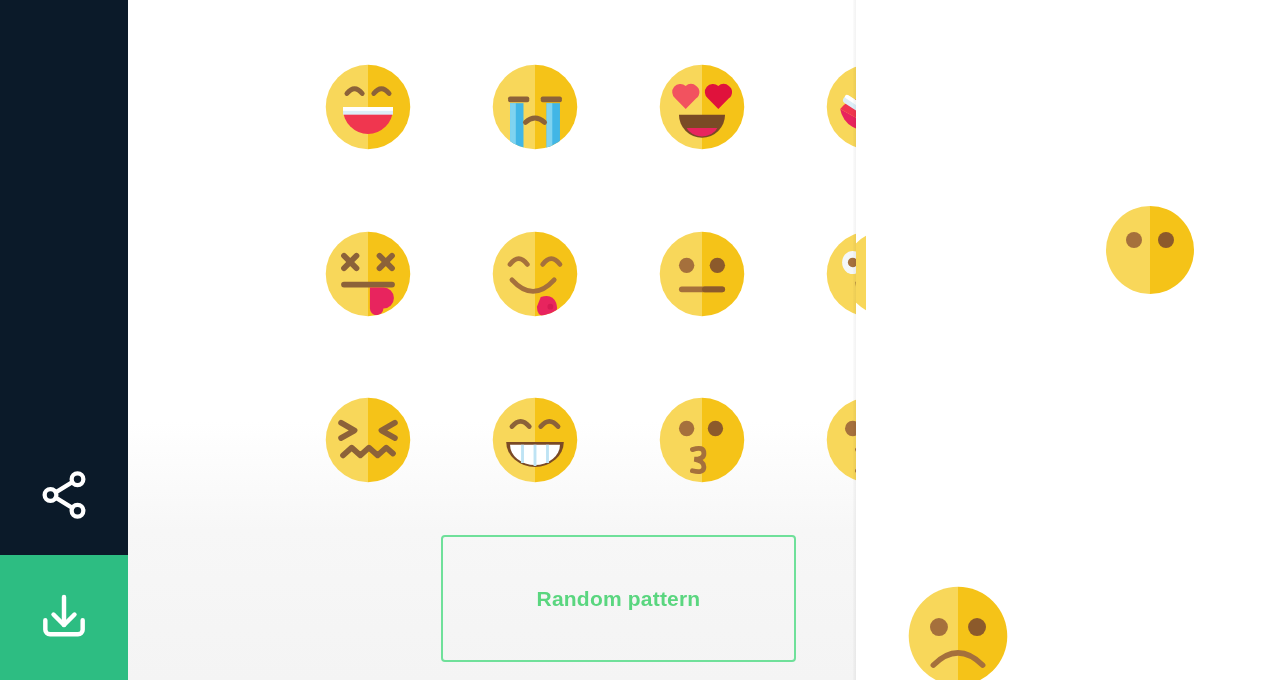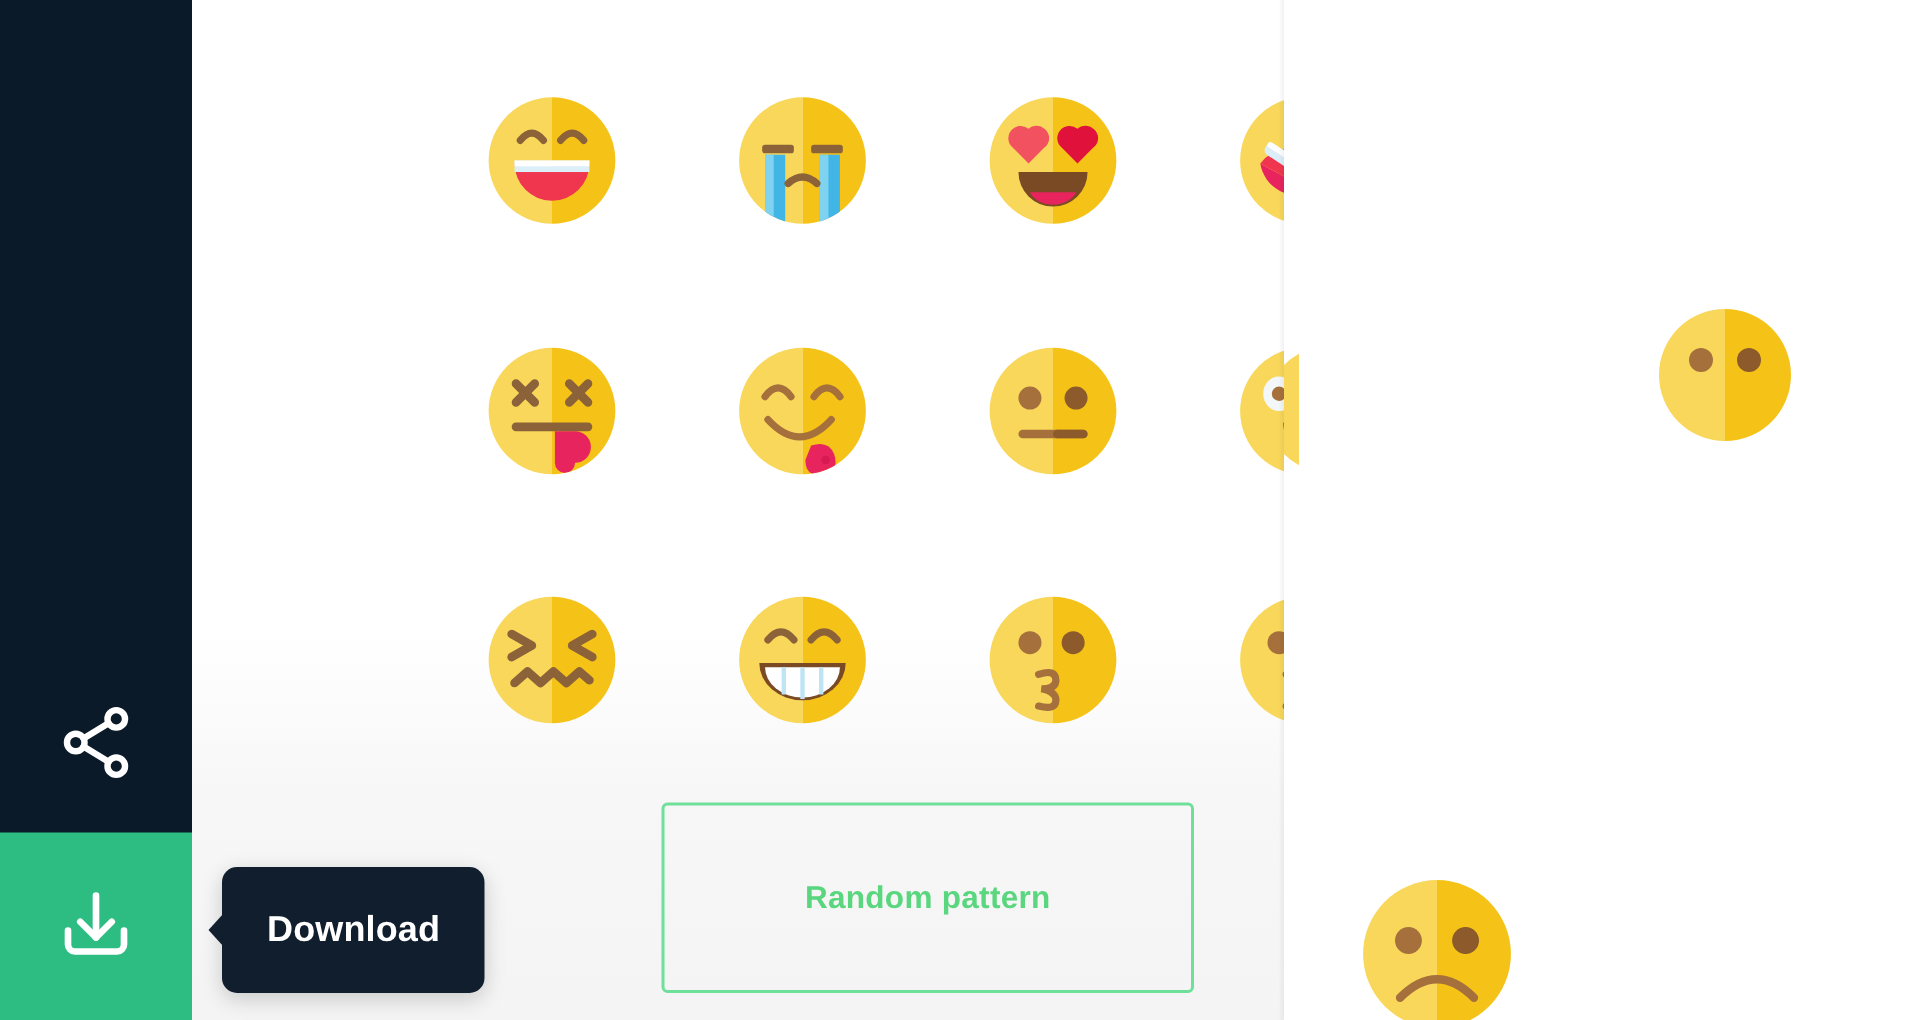--- a/index.html
+++ b/index.html
@@ -376,15 +376,14 @@
       <span>
         <svg width="56" height="56" viewBox="0 0 24 24" fill="none" stroke="#ffffff" stroke-width="1.9" stroke-linecap="round" stroke-linejoin="round">
           <path d="M4 13v4a2 2 0 0 0 2 2h12a2 2 0 0 0 2-2v-4"></path>
           <line x1="12" y1="3" x2="12" y2="15"></line>
           <polyline points="7.5,10.5 12,15 16.5,10.5"></polyline>
         </svg>
       </span>
     </div>
   </div>
 
-  <div class="tooltip">Download</div>
 
 </div>
 
 </body></html>

